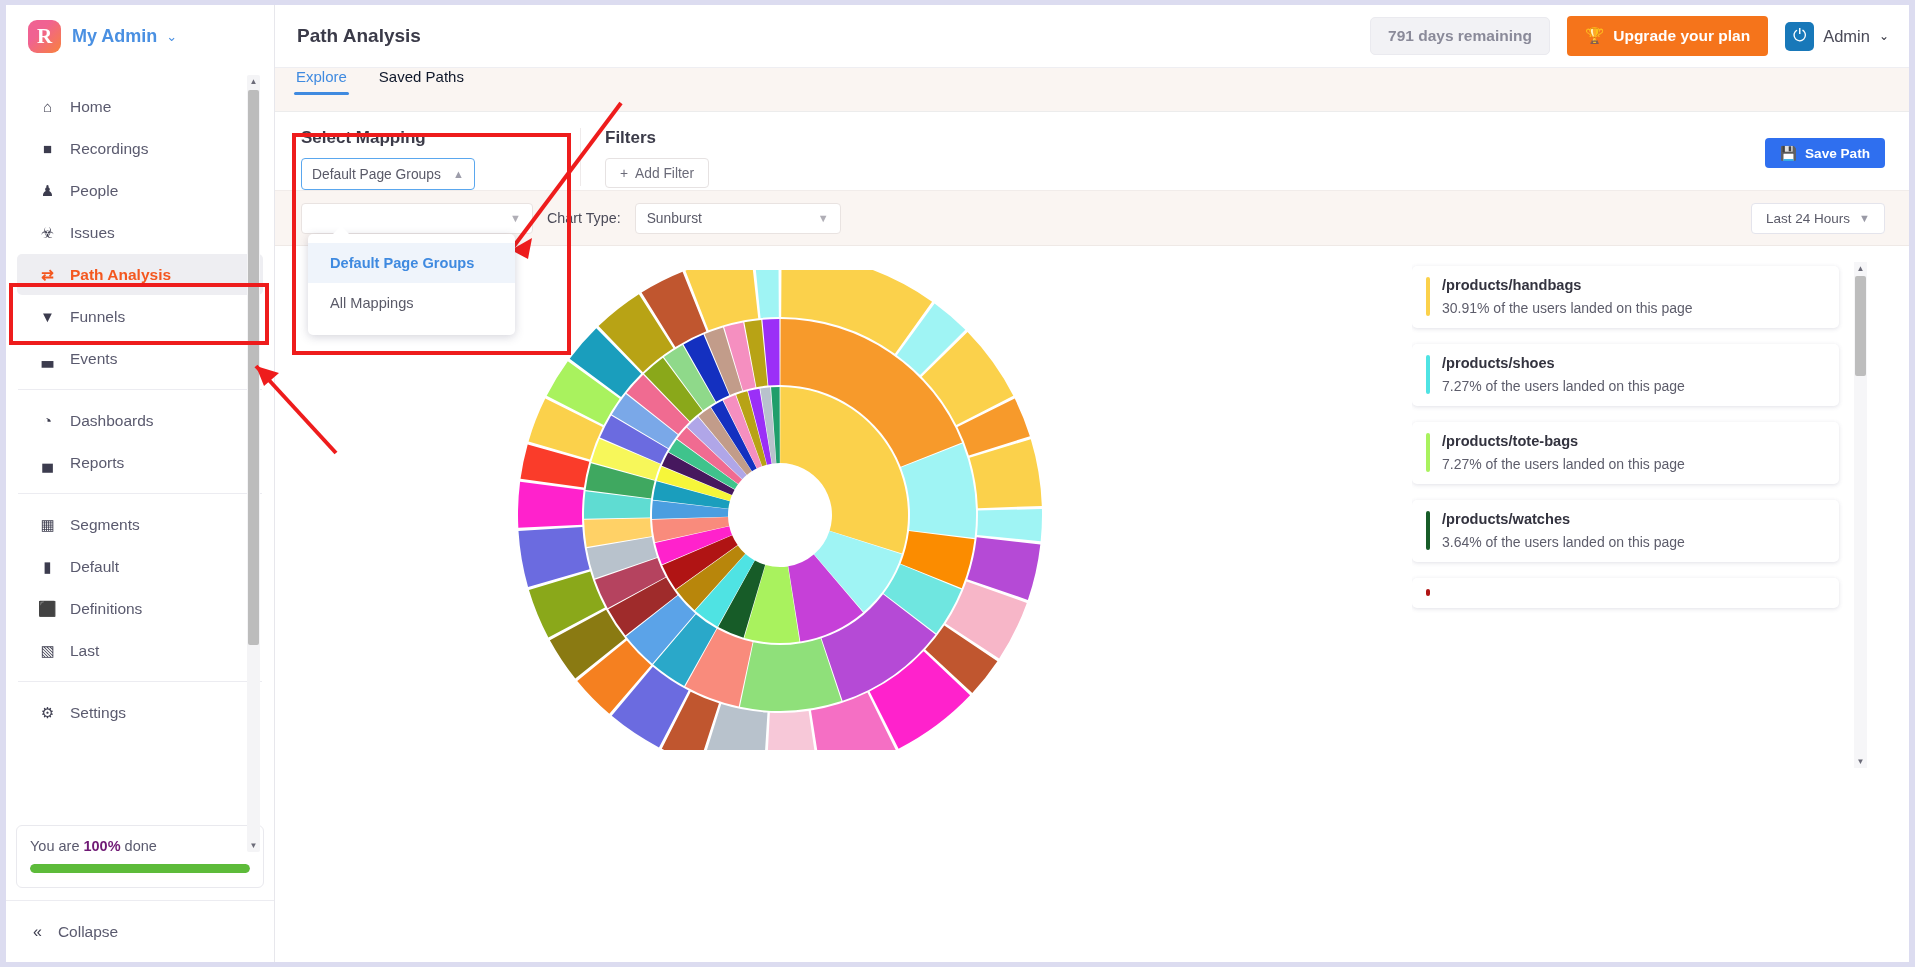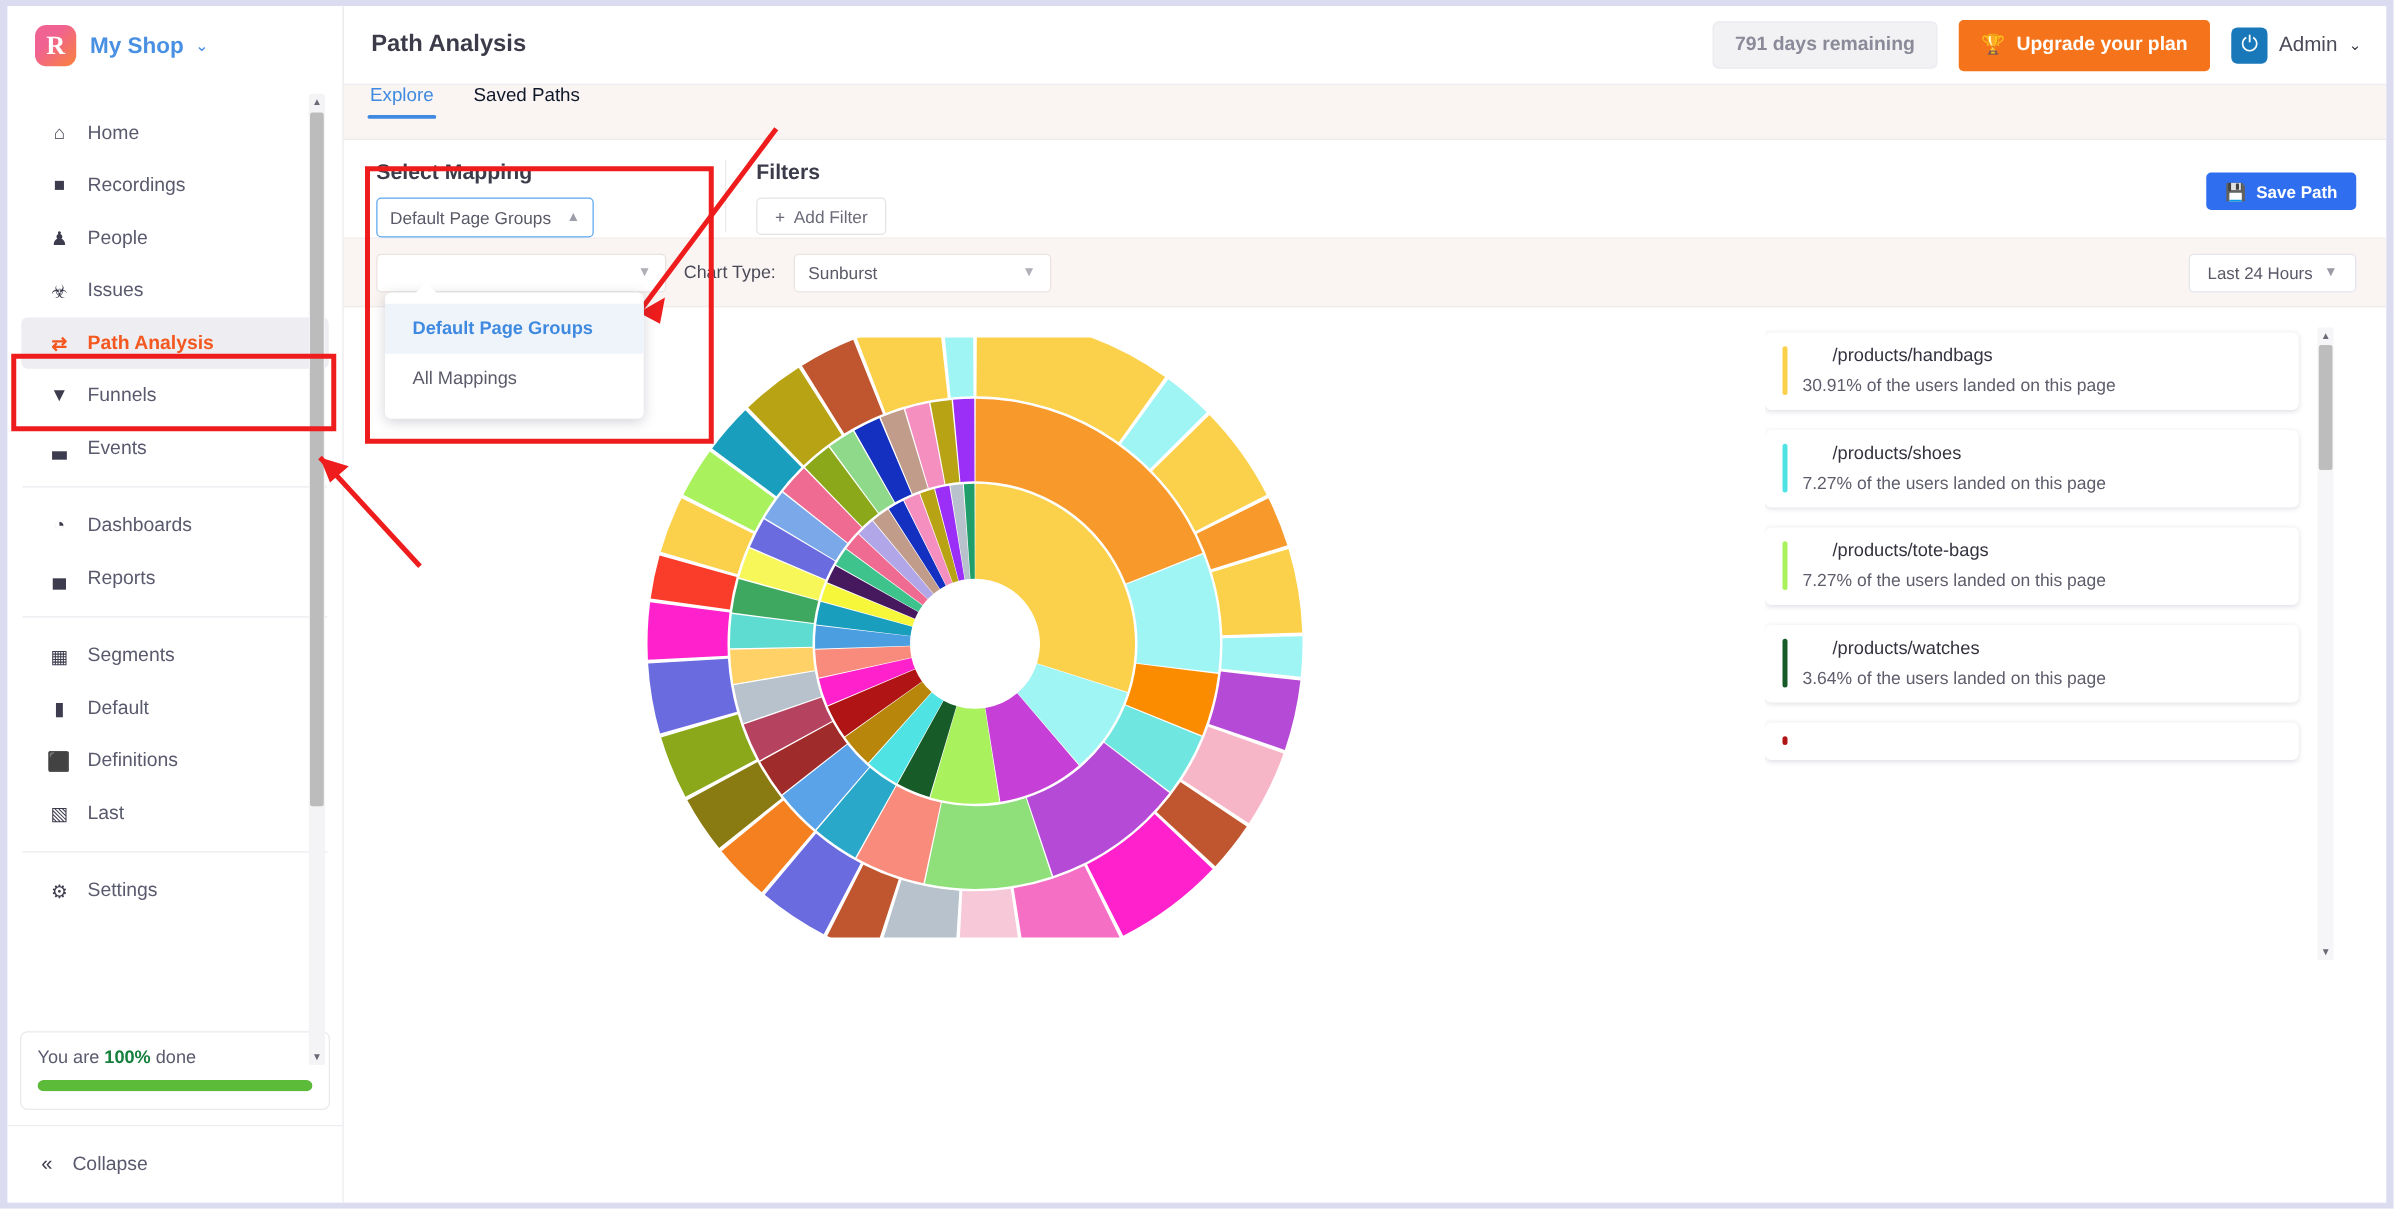--- a/index.html
+++ b/index.html
@@ -95,21 +95,21 @@
 
   .progress-box {
     margin: 0 10px 0 10px;
     padding: 12px 13px 14px 13px;
     border:1px solid #e9e9ee;
     border-radius:6px;
     background:#fff;
     flex: 0 0 auto;
   }
   .progress-text { font-size:14.5px; color:#5a5a6e; margin-bottom:10px; }
-  .progress-text b { color:#15803d; }
+  .progress-text b { color:#701a75; }
   .progress-track { height:9px; border-radius:5px; background:#e9e9ee; overflow:hidden;}
   .progress-fill { height:100%; background:#5dbb3a; border-radius:5px; }
 
   .collapse-row {
     flex: 0 0 62px;
     display:flex; align-items:center; gap:16px;
     padding-left: 27px;
     border-top:1px solid #ececf1;
     color:#5a5a6e; font-size:15.5px;
     cursor:pointer;
@@ -266,21 +266,21 @@
   }
   .path-card {
     background:#fff; border-radius:5px;
     box-shadow: 0 1px 4px rgba(80,80,110,.17);
     padding: 11px 14px 12px 14px;
     margin-bottom: 16px;
     display:flex; gap:12px;
     cursor:pointer;
   }
   .card-bar { width:4px; border-radius:2px; flex:0 0 4px; }
-  .card-title { font-size:14.6px; font-weight:normal; color:#33333f; margin-bottom:7px;margin-left:24px; }
+  .card-title { font-size:14.6px; font-weight:bold; color:#33333f; margin-bottom:7px; }
   .card-sub { font-size:14px; color:#5d5d6b; }
   .list-scrollbar {
     position:absolute; right:0; top:2px; bottom:-14px; width:13px;
     background:#f6f6f8;
   }
   .ls-thumb { position:absolute; left:1px; width:11px; top:14px; height:100px; background:#bdbdbd; border-radius:2px; }
   .ls-arrow { position:absolute; left:0; width:13px; height:13px; display:flex;align-items:center;justify-content:center;font-size:8px;color:#6b6b78;}
   .ls-arrow.up { top:0; } .ls-arrow.down { bottom:14px; }
 
   
@@ -302,21 +302,21 @@
 </style>
 </head>
 <body>
 
 <div id="app">
 <div class="frame">
 
   <aside class="sidebar">
     <div class="brand">
       <div class="brand-logo">R</div>
-      <span class="brand-name">My Shop</span>
+      <span class="brand-name">My Admin</span>
       <span class="brand-caret">⌄</span>
     </div>
 
     <div class="nav-scroll" id="nav-host">
           <div class="nav-group">
             <div class="nav-item">
               <span class="ic">⌂</span>
               <span>Home</span>
             </div>
             <div class="nav-item">

